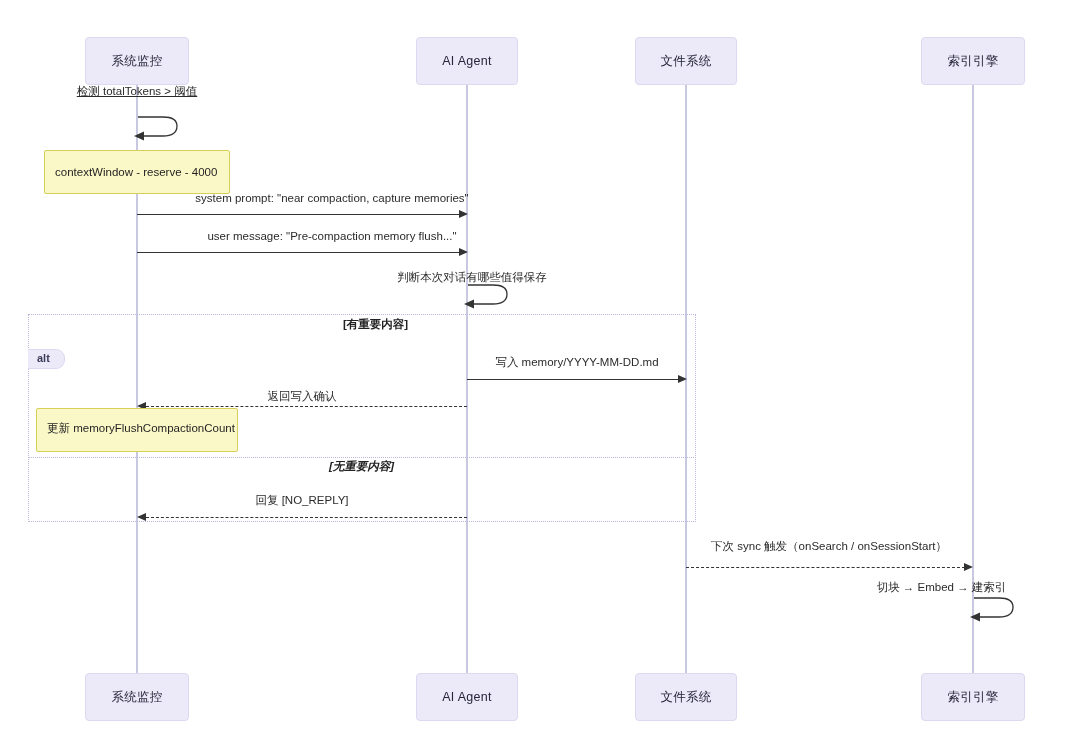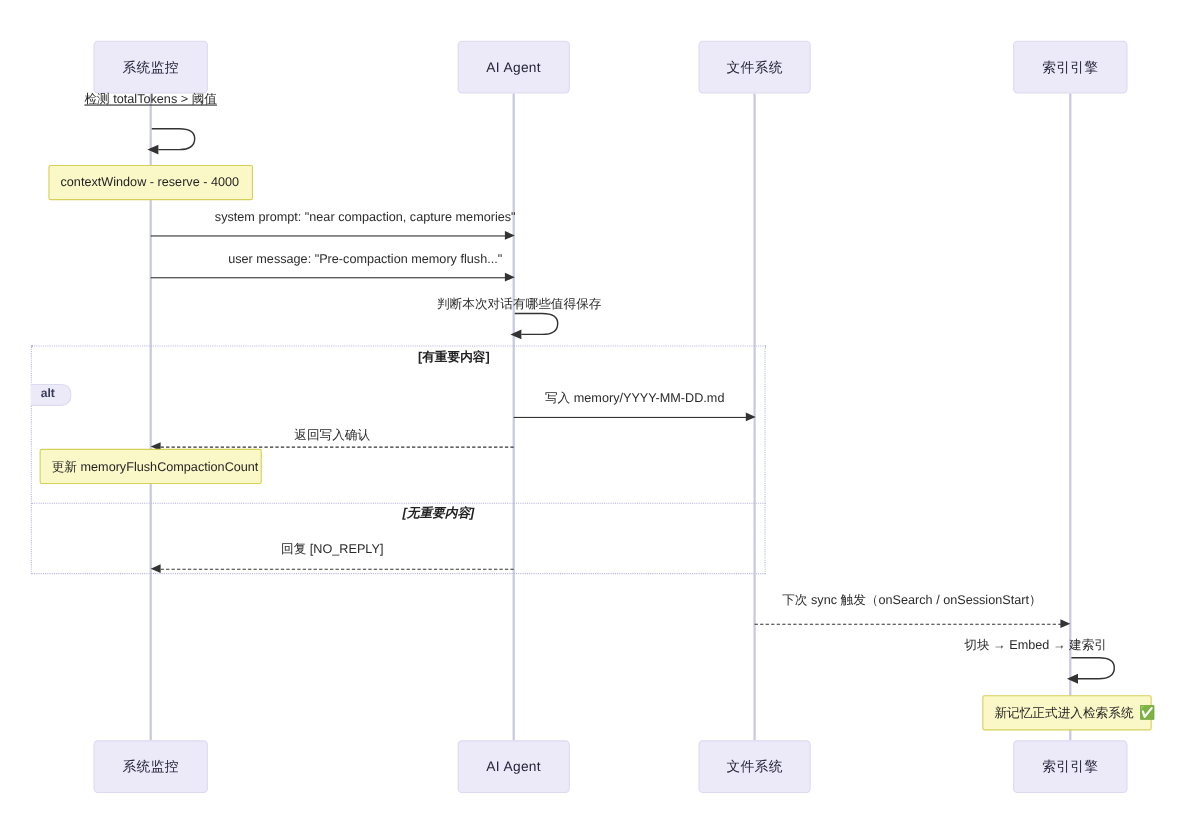--- a/index.html
+++ b/index.html
@@ -78,25 +78,25 @@
   }
   
   .note {
     position: absolute;
     background: #fbf8c8;
     border: 1px solid #d6cf5a;
     border-radius: 2px;
     font-size: 11.5px;
     color: #1f1f1f;
     display: flex;
-    align-items: center;
-    padding: 0 10px;
+    align-items: flex-end;
+    padding: 15px 10px;
     box-sizing: border-box;
     white-space: nowrap;
-    height: 32px;
+    height: 44px;
   }
   .note .check {
     color: #2bb24c;
     margin-left: 5px;
     font-size: 12px;
   }
   
   .frag {
     position: absolute;
     border: 1.2px dotted #b9b9e0;
@@ -120,21 +120,20 @@
     position: absolute;
     height: 0;
     border-top: 1.2px dotted #b9b9e0;
   }
   .frag-cond {
     position: absolute;
     font-size: 11.5px;
     font-weight: bold;
     color: #222222;
     white-space: nowrap;
-    margin-left: 37px;
   }
 </style>
 </head>
 <body>
 
 <div id="canvas">
 
   <div class="lifeline" style="left:136px;"></div>
   <div class="lifeline" style="left:466px;"></div>
   <div class="lifeline" style="left:685px;"></div>
@@ -223,18 +222,14 @@
   <div class="arrowhead right" style="left:964px; top:563px;"></div>
 
   <div class="msg-label" style="left:869px; top:580px; width:145px;">切块 → Embed → 建索引</div>
   <div class="selfloop" style="left:967px; top:594px;">
     <svg width="60" height="30" viewBox="0 0 60 30">
       <path d="M 7 4 L 32 4 Q 46 4 46 13 Q 46 23 32 23 L 13 23" fill="none" stroke="#333333" stroke-width="1.3"></path>
       <polygon points="13,18.5 3,23 13,27.5" fill="#333333"></polygon>
     </svg>
   </div>
 
-  <div class="note" style="left:893px; top:632px; width:154px;">
-    <span>新记忆正式进入检索系统</span>
-    <span class="check">✅</span>
-  </div>
 
 </div>
 
 </body></html>

